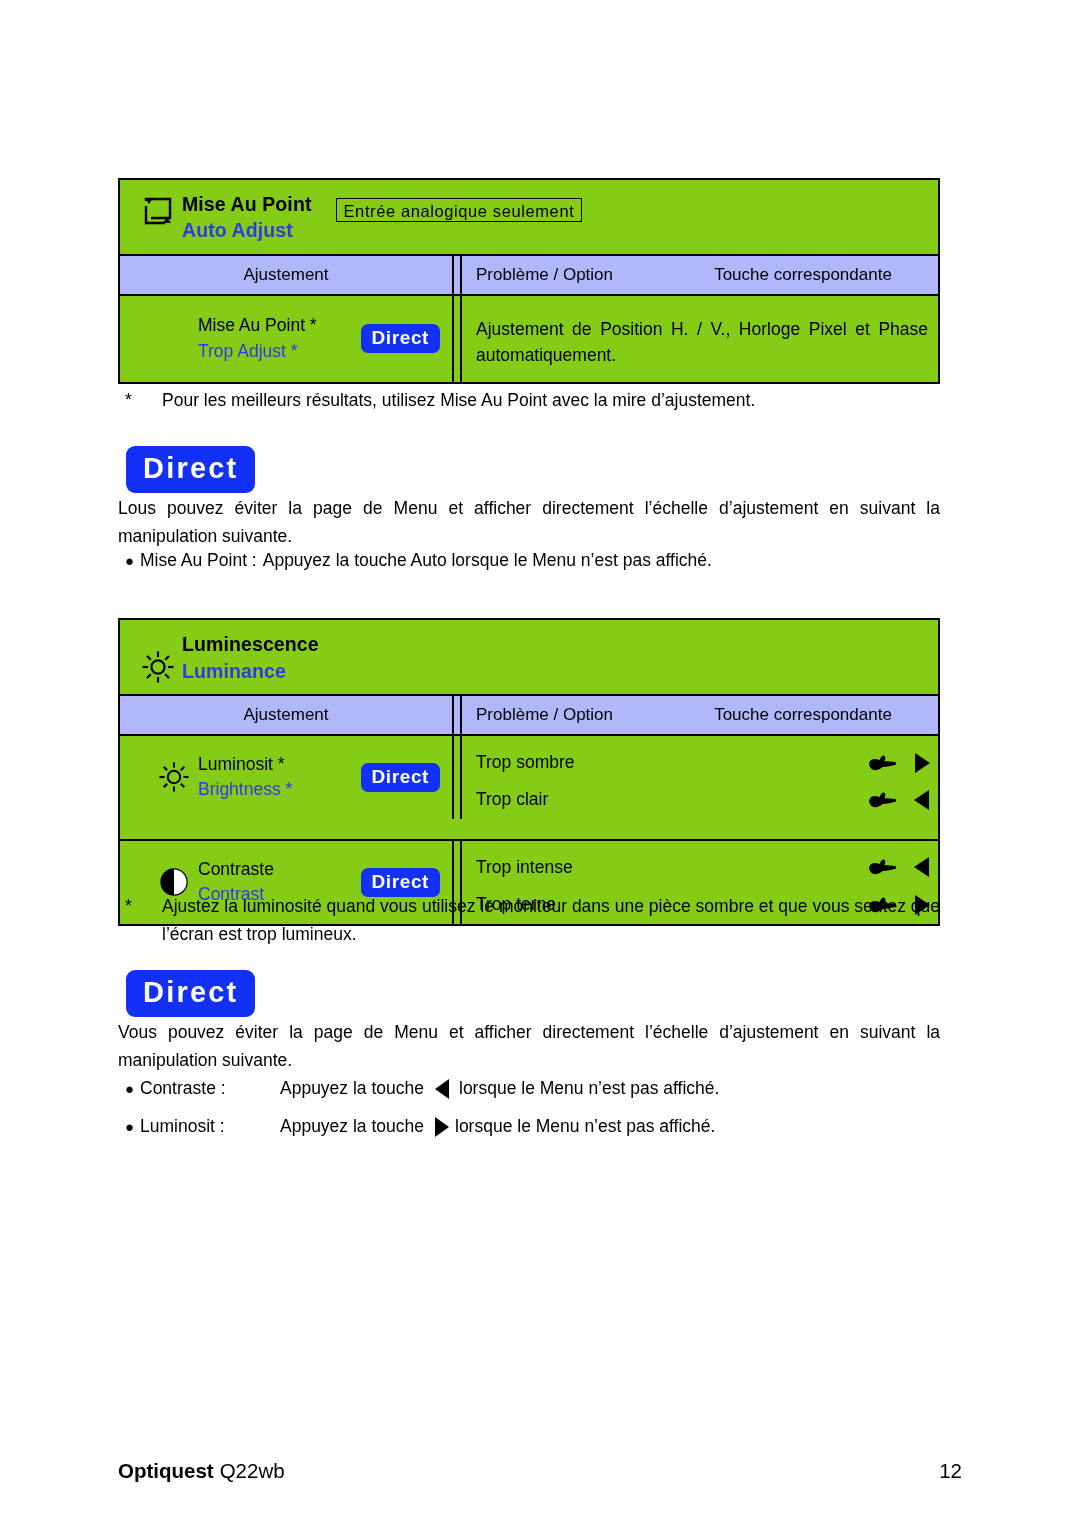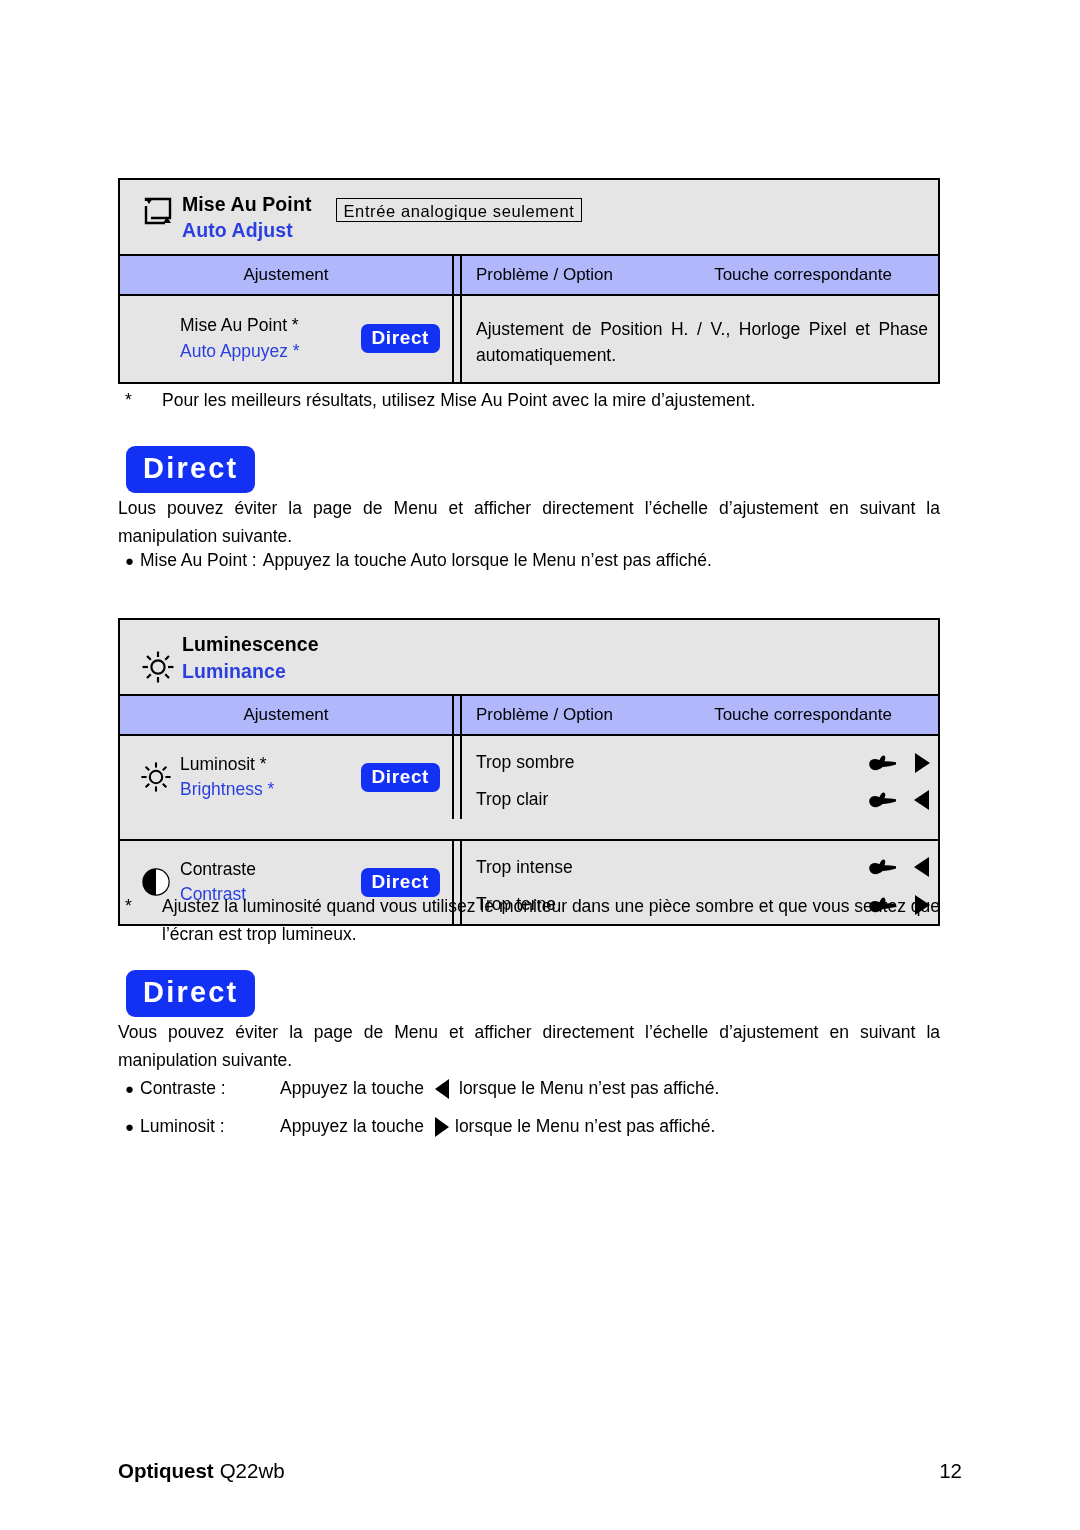--- a/index.html
+++ b/index.html
@@ -34,21 +34,21 @@
     letter-spacing: 0.2px;
   }
 
   
   .menu-table {
     position: absolute;
     left: 118px;
     width: 822px;
     border: 2px solid #000;
     box-sizing: border-box;
-    background: #e5e5e5;
+    background: #84cc16;
   }
 
   .tbl-titlebar {
     display: flex;
     align-items: flex-start;
     padding: 12px 0 10px 14px;
     min-height: 66px;
     box-sizing: border-box;
   }
   .tbl-titlebar .icon-cell {
@@ -131,21 +131,21 @@
     display: flex;
     border-top: 2px solid #000;
     min-height: 74px;
   }
   .tbl-row .col-left {
     flex: 0 0 334px;
     display: flex;
     align-items: center;
     border-right: 2px solid #000;
     box-sizing: border-box;
-    padding-left: 12px;
+    padding-left: 30px;
     position: relative;
   }
   .tbl-row .gap {
     flex: 0 0 8px;
     border-right: 2px solid #000;
     box-sizing: border-box;
   }
   .tbl-row .col-right {
     flex: 1 1 auto;
     box-sizing: border-box;
@@ -321,21 +321,21 @@
         <span class="rh-prob">Problème / Option</span>
         <span class="rh-touche">Touche correspondante</span>
       </div>
     </div>
 
     <div class="tbl-row" style="min-height:86px;">
       <div class="col-left">
         <div class="adj-icon-cell"></div>
         <div class="adj-labels">
           <div class="adj-fr">Mise Au Point *</div>
-          <div class="adj-en">Auto Appuyez *</div>
+          <div class="adj-en">Trop Adjust *</div>
         </div>
         <div class="adj-badge-slot">
           <span class="badge-direct">Direct</span>
         </div>
       </div>
       <div class="gap"></div>
       <div class="col-right" style="padding-right:10px;">
         <div class="opt-line" style="display:block;">
           <span class="opt-text" style="display:block;text-align:justify;">Ajustement de Position H. / V., Horloge Pixel et Phase automatiquement.</span>
         </div>

